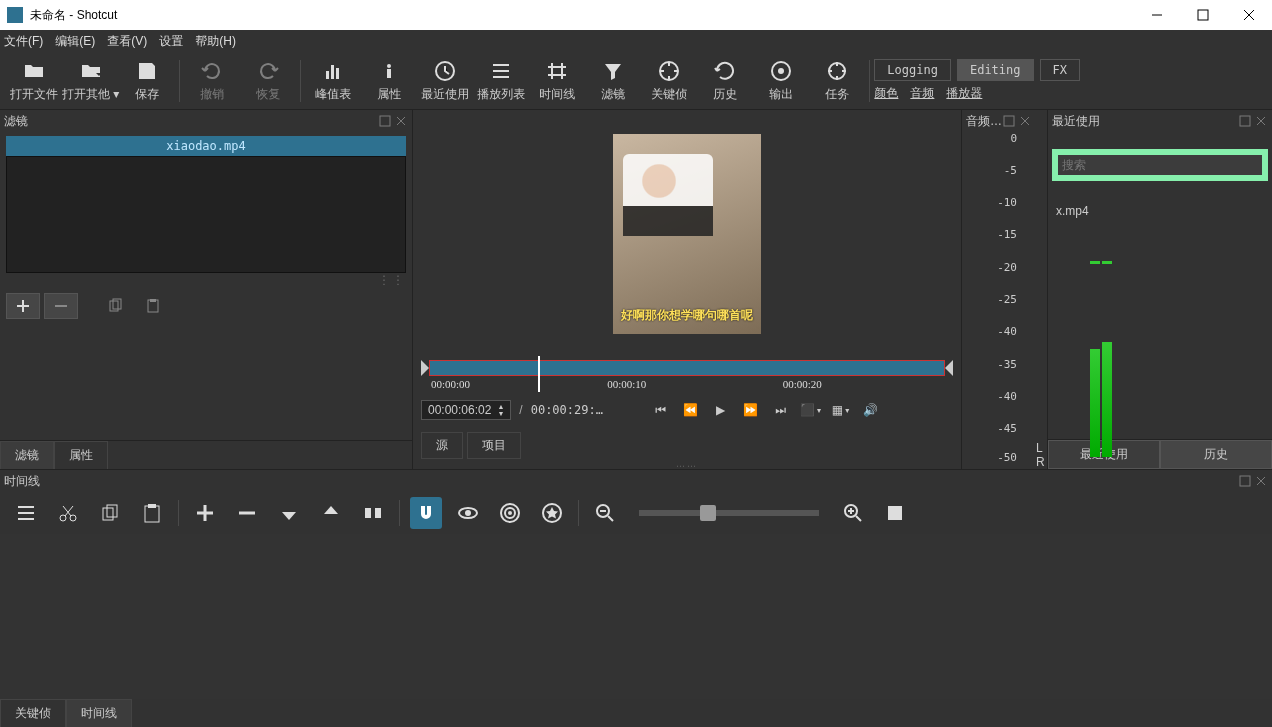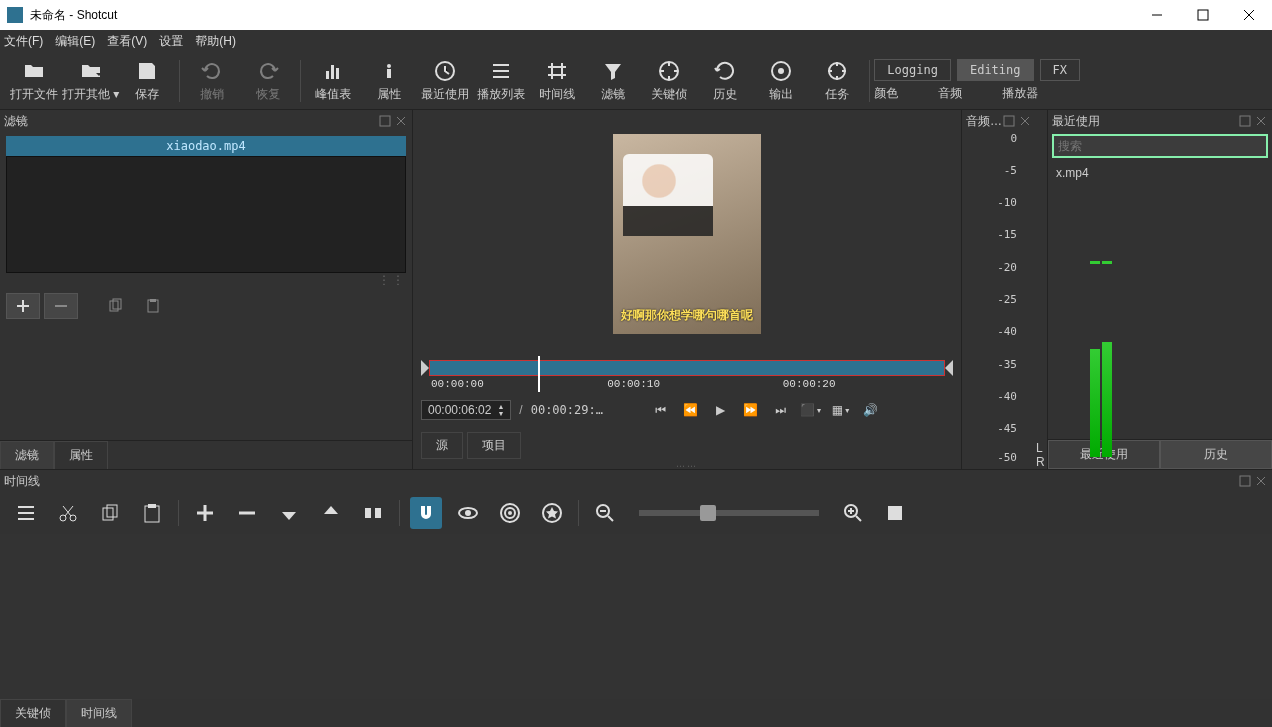--- a/index.html
+++ b/index.html
@@ -29,42 +29,42 @@
 .left-tabs{display:flex;border-top:1px solid #222;}
 .left-tabs .tab{padding:5px 14px;background:#323232;border:1px solid #444;border-bottom:none;}
 .left-tabs .tab.active{background:#3c3c3c;}
 .center{flex:1;display:flex;flex-direction:column;background:#323232;}
 .preview-wrap{flex:1;display:flex;align-items:center;justify-content:center;}
 .preview{width:148px;height:200px;background:linear-gradient(160deg,#c9b7a1,#7d6c56);position:relative;overflow:hidden;}
 .person{position:absolute;left:10px;top:20px;width:90px;height:150px;background:radial-gradient(circle at 40% 18%,#f3d6c2 12%,transparent 13%),linear-gradient(#fff 20%,#fff 35%,#222 35%,#222 55%,transparent 55%);opacity:.85;border-radius:6px;}
 .subtitle{position:absolute;bottom:10px;width:100%;text-align:center;color:#ffe15a;font-weight:bold;text-shadow:0 0 2px #000;}
 .scrubbar{height:34px;position:relative;margin:0 8px;}
 .scrubtrack{position:absolute;top:2px;left:8px;right:8px;height:16px;background:#2e7190;border:1px solid #c33;}
-.scrubtime{position:absolute;top:20px;font-family:Liberation Mono, monospace;color:#ddd;font-size:11px;}
+.scrubtime{position:absolute;top:20px;font-family:Liberation Serif, serif;color:#ddd;font-size:11px;}
 .playhead{position:absolute;top:-2px;width:2px;height:36px;background:#fff;}
 .scrub-tri{position:absolute;top:2px;width:0;height:0;}
 .scrub-tri.l{left:0;border-top:8px solid transparent;border-bottom:8px solid transparent;border-left:8px solid #ccc;}
 .scrub-tri.r{right:0;border-top:8px solid transparent;border-bottom:8px solid transparent;border-right:8px solid #ccc;}
 .transport{height:36px;display:flex;align-items:center;gap:8px;padding:0 8px;}
 .tc-box{background:#222;border:1px solid #555;padding:2px 6px;font-family:monospace;display:flex;align-items:center;gap:6px;text-align:right;}
 .spinbtns{display:flex;flex-direction:column;}
 .spinbtns div{font-size:7px;line-height:7px;}
 .slash{color:#aaa;}
 .tc-dur{font-family:monospace;}
 .trbtn{width:22px;height:22px;display:flex;align-items:center;justify-content:center;}
 .center-tabs{display:flex;padding:4px 8px;gap:4px;}
 .center-tabs .tab{padding:4px 14px;background:#323232;border:1px solid #444;}
 .grip{height:6px;display:flex;justify-content:center;align-items:center;color:#666;font-size:9px;letter-spacing:2px;}
 .audio-panel{width:86px;display:flex;border-left:1px solid #222;}
 .audio-scale{flex:1;position:relative;}
 .db{position:absolute;right:30px;font-family:monospace;font-size:11px;}
 .bar{position:absolute;bottom:12px;width:10px;background:linear-gradient(#3c3,#0a0);}
 .lr{position:absolute;bottom:0;width:100%;text-align:center;letter-spacing:8px;}
 .right-panel{width:225px;display:flex;flex-direction:column;border-left:1px solid #222;}
-.search-input{margin:2px 4px;background:#3c3c3c;border:2px solid #86efac;padding:3px 4px;color:#ccc;}
+.search-input{margin:17px 4px;background:#3c3c3c;border:6px solid #86efac;padding:3px 4px;color:#ccc;}
 .recent-item{padding:6px 8px;}
 .right-tabs{display:flex;border-top:1px solid #222;}
 .right-tabs .tab{flex:1;padding:5px 0;text-align:center;background:#464646;border:1px solid #555;}
 .right-tabs .tab.active{background:#3c3c3c;}
 .timeline-section{height:258px;display:flex;flex-direction:column;border-top:1px solid #222;}
 .tl-toolbar{height:42px;display:flex;align-items:center;gap:10px;padding:0 10px;}
 .tl-toolbar .tlbtn{width:32px;height:32px;display:flex;align-items:center;justify-content:center;}
 .tl-toolbar .tlbtn.active{background:#2e7190;border-radius:3px;}
 .tl-toolbar .sep{width:1px;height:26px;background:#4a4a4a;}
 .zoom-slider{width:180px;height:6px;background:#555;position:relative;margin:0 8px;}
@@ -212,21 +212,21 @@
       </svg>
       <span>任务</span>
     </div>
   <div class="tsep"></div>
   <div style="display:flex;flex-direction:column;gap:4px;">
     <div style="display:flex;gap:6px;justify-content:center;">
       <div class="mode-btn" style="font-family:monospace;">Logging</div>
       <div class="mode-btn active" style="font-family:monospace;">Editing</div>
       <div class="mode-btn" style="font-family:monospace;">FX</div>
     </div>
-    <div style="display:flex;gap:40px;">
+    <div style="display:flex;gap:12px;text-decoration:underline;">
       <span>颜色</span>
       <span>音频</span>
       <span>播放器</span>
     </div>
   </div>
 </div>
 
 <div class="content">
 
   <div class="left-panel">

